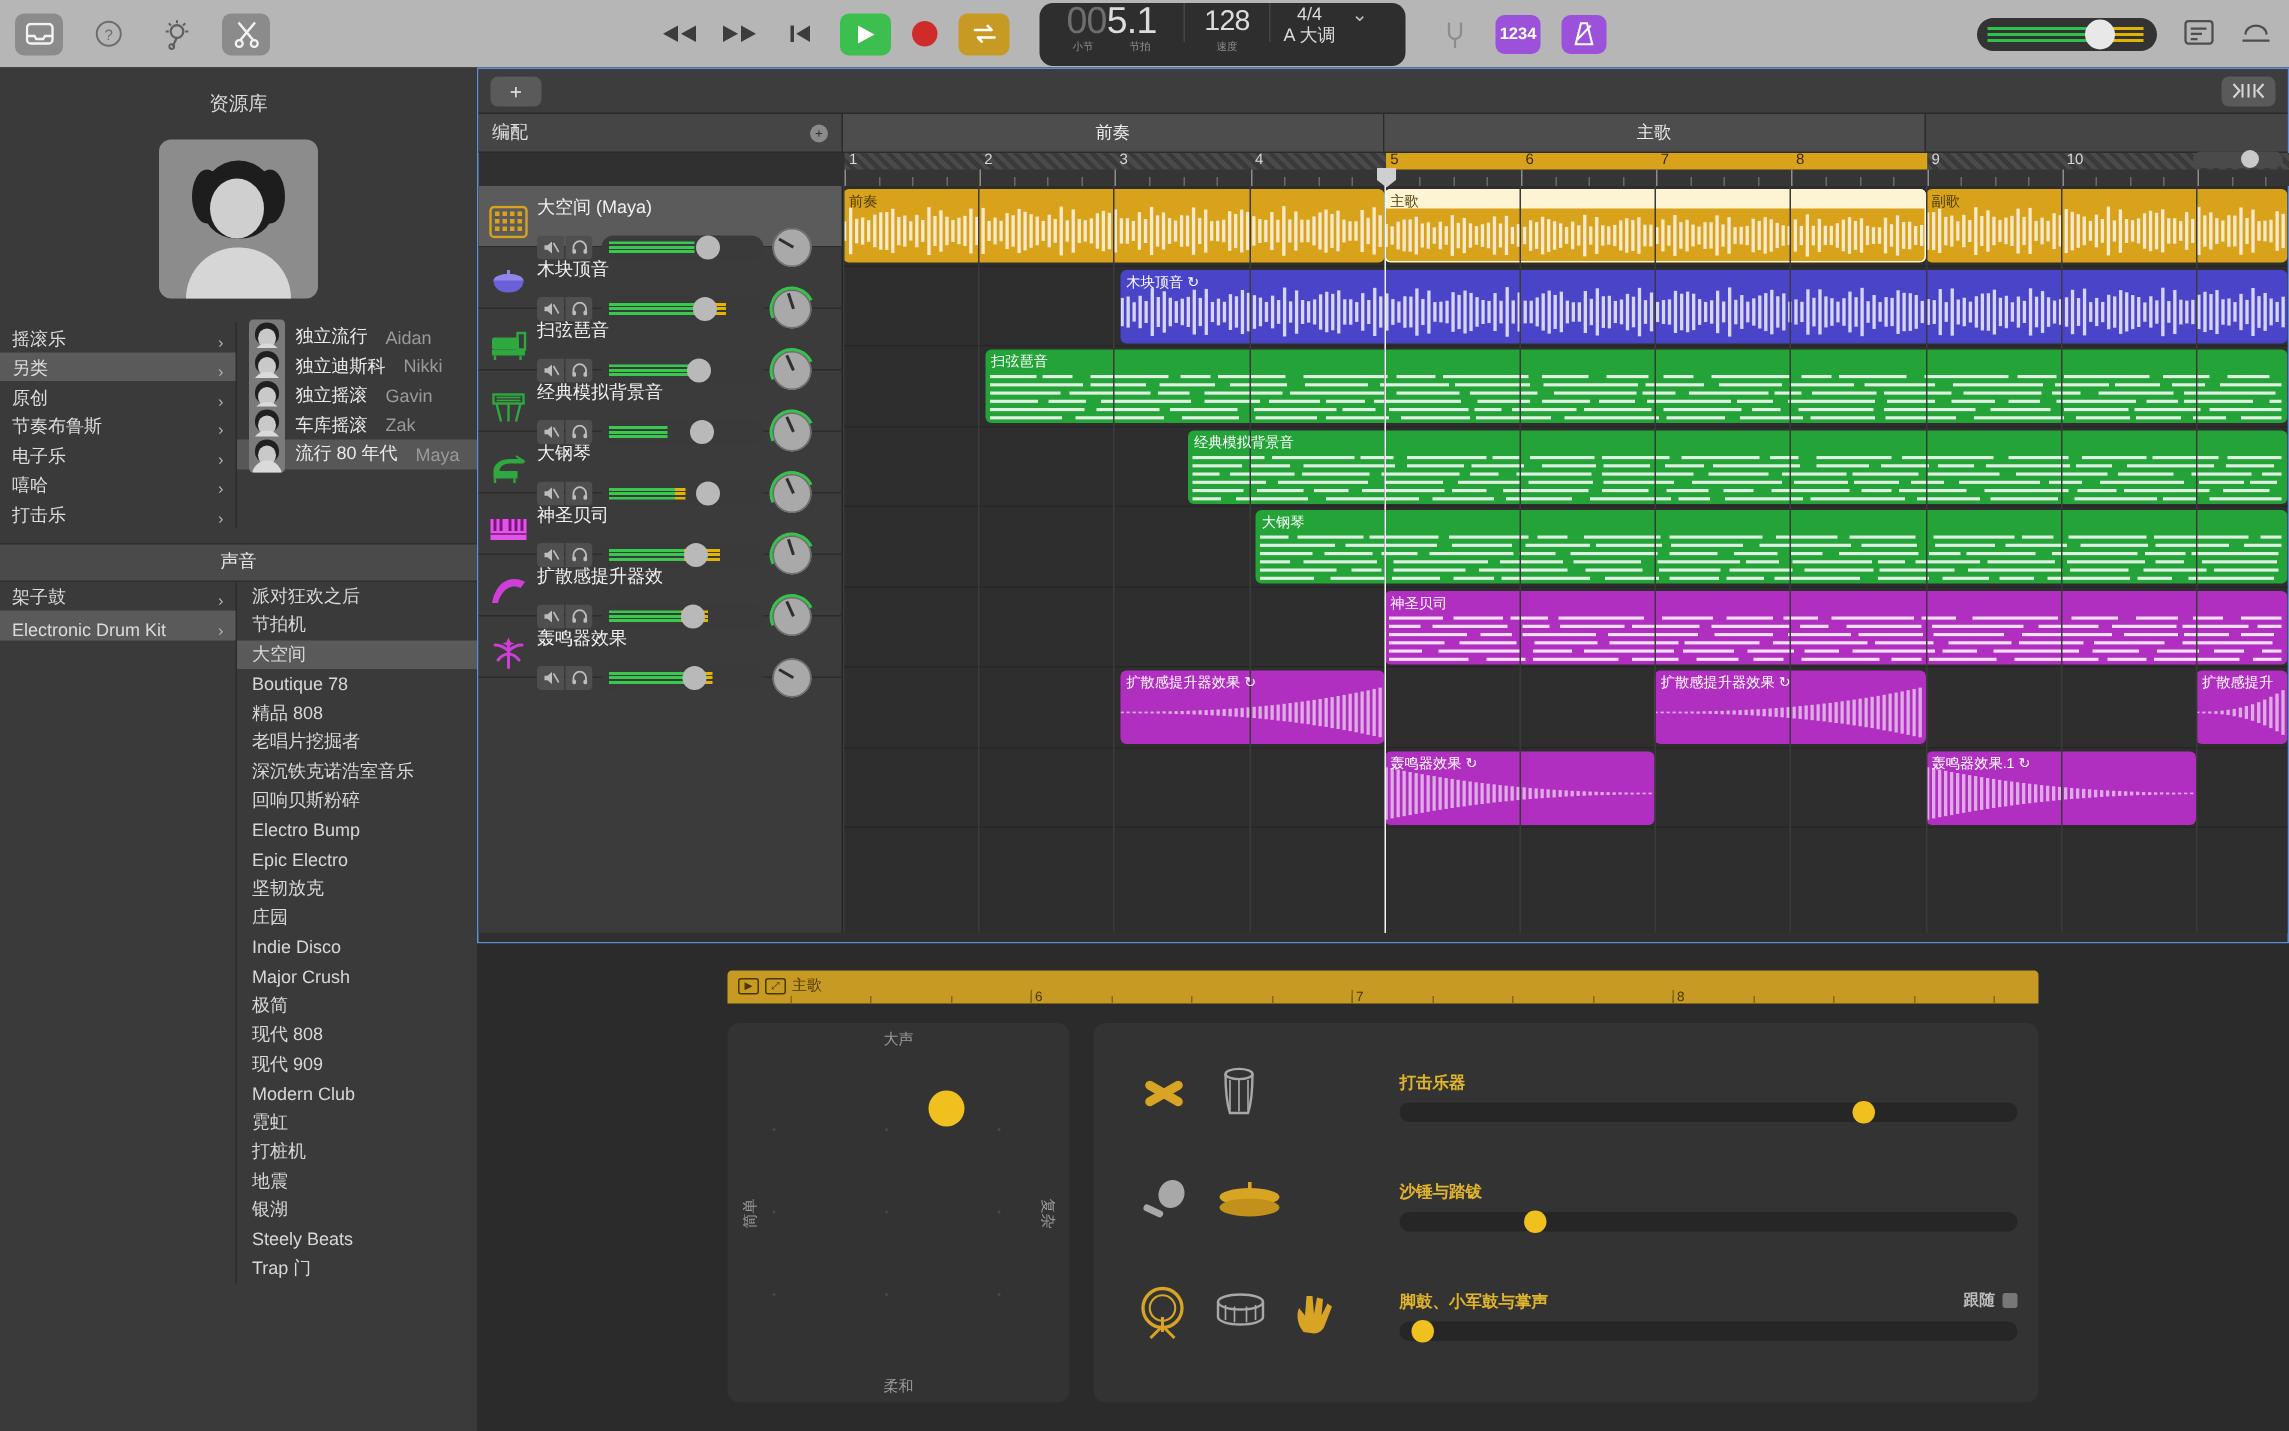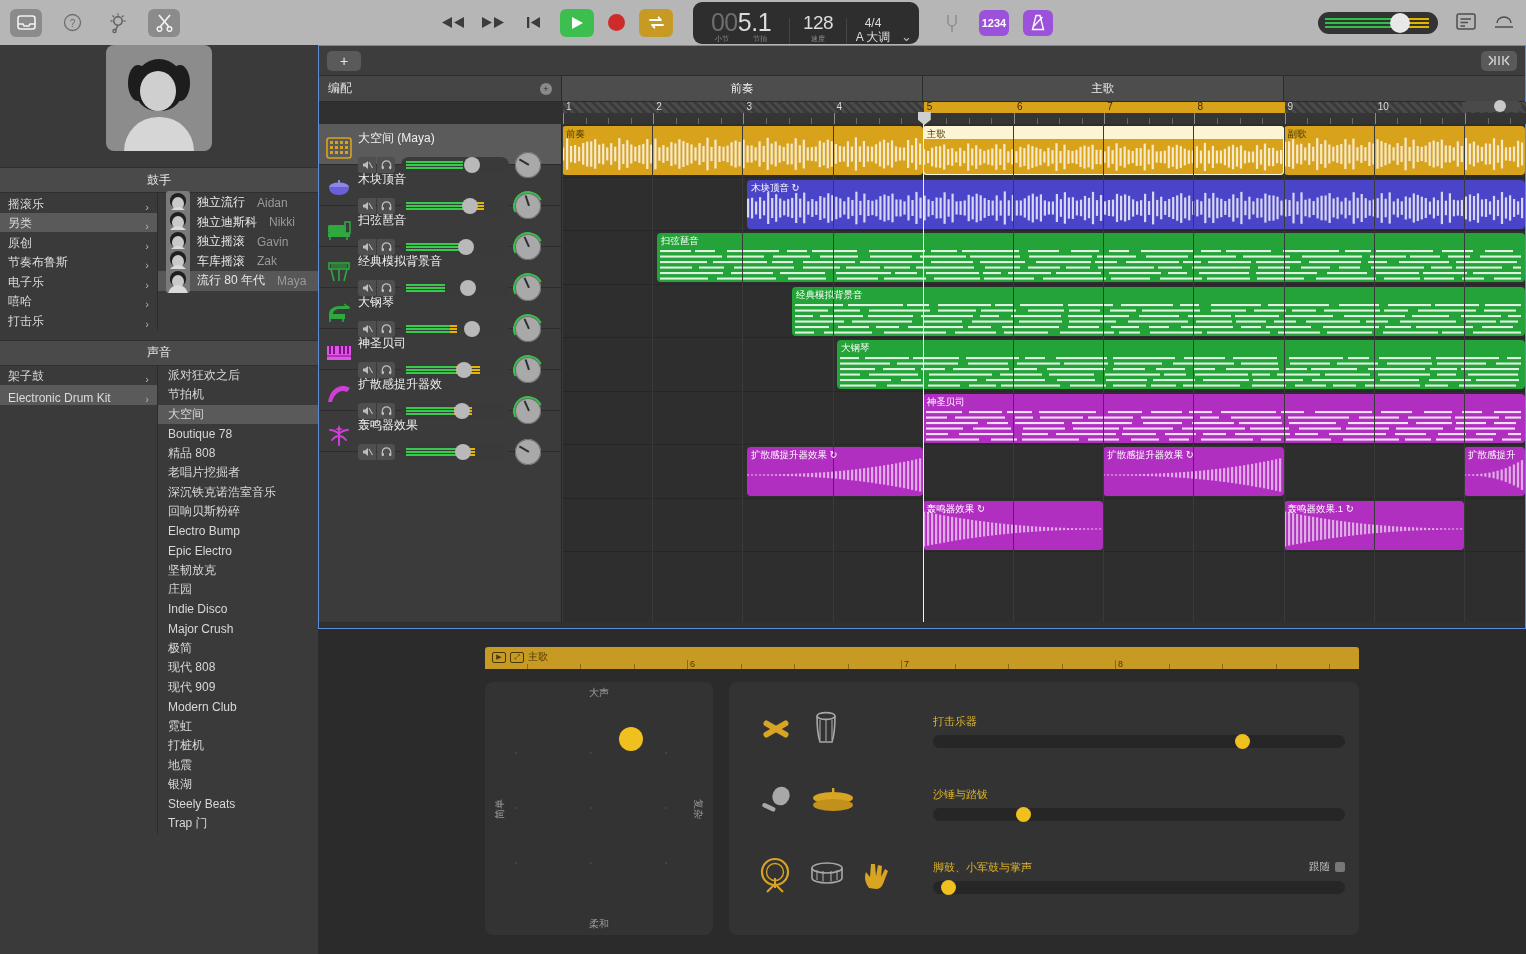--- a/index.html
+++ b/index.html
@@ -22,22 +22,22 @@
     color:#f2f2f2;
   }
   .tb-btn.filled{ background:#8b8b8b; }
   .tb-btn.plain{ color:#6d6d6d; }
   .tb-center{ position:absolute; left:440px; top:0; height:45px; display:flex; align-items:center; gap:14px; }
   .trn{ width:26px;height:26px;display:flex;align-items:center;justify-content:center;color:#3c3c3c; }
   .play{ width:34px;height:28px;border-radius:6px;background:#3cbf4f;display:flex;align-items:center;justify-content:center; }
   .rec{ width:17px;height:17px;border-radius:50%;background:#cf2b2b; }
   .cyc{ width:34px;height:28px;border-radius:6px;background:#c79a23;display:flex;align-items:center;justify-content:center;color:#fff; }
   .lcd{
-    margin-left:6px; width:226px; height:42px; border-radius:9px; background:#2e2e2e;
-    display:flex; align-items:flex-end; color:#dcdcdc; position:relative;
+    margin-left:6px; width:244px; height:42px; border-radius:9px; background:#2e2e2e;
+    display:flex; align-items:flex-start; color:#dcdcdc; position:relative;
   }
   .lcd .sect{ display:flex; flex-direction:column; align-items:center; justify-content:center; }
   .lcd .big{ font-size:25px; font-weight:400; letter-spacing:-0.5px; line-height:25px; }
   .lcd .dim{ color:#6e6e6e; }
   .lcd .sub{ font-size:7px; color:#8e8e8e; margin-top:-1px; }
   .lcd .divider{ width:1px;height:26px;background:#454545; }
   .lcd .key{ font-size:12px; line-height:14px; text-align:center; }
   .chev{ color:#bdbdbd; font-size:13px; }
   .tb-purple{ width:30px;height:26px;border-radius:6px;background:#9b51d9;display:flex;align-items:center;justify-content:center;color:#fff;font-size:11px;font-weight:bold; }
   .tb-right{ position:absolute; right:12px; top:0; height:45px; display:flex; align-items:center; gap:18px; }
@@ -142,21 +142,21 @@
   .xypad{ width:228px; background:#333; border-radius:8px; position:relative; }
   .xylbl{ position:absolute; font-size:10px; color:#9a9a9a; }
   .xylbl.top{ left:50%; top:4px; transform:translateX(-50%); }
   .xylbl.bot{ left:50%; bottom:4px; transform:translateX(-50%); }
   .xylbl.lft{ left:5px; top:50%; transform:translateY(-50%) rotate(-90deg); }
   .xylbl.rgt{ right:5px; top:50%; transform:translateY(-50%) rotate(90deg); }
   .puck{ position:absolute; width:24px;height:24px;border-radius:50%;background:#f0c01f; }
   .xydots{ position:absolute; inset:0; }
   .xydots i{ position:absolute; width:2px;height:2px;border-radius:50%;background:#4a4a4a; }
   .instpanel{ flex:1; background:#333; border-radius:8px; position:relative; padding:12px 14px; }
-  .irow{ display:flex; align-items:center; height:73px; }
+  .irow{ display:flex; align-items:center; height:73px;font-weight:bold; }
   .icons{ width:190px; display:flex; align-items:center; gap:16px; padding-left:14px;}
   .slcol{ flex:1; }
   .sllabel{ font-size:11px; color:#e0b52b; margin-bottom:6px; display:flex;align-items:center;justify-content:space-between; }
   .sllabel .fol{ color:#bdbdbd; font-size:10.5px; display:flex;align-items:center;gap:5px;}
   .sllabel .folbox{ width:10px;height:10px;background:#777;border-radius:2px; }
   .slider{ height:13px; border-radius:7px; background:#262626; position:relative; }
   .slider .kn{ position:absolute; top:-1px; width:15px;height:15px;border-radius:50%;background:#f0c01f; }
 </style>
 </head>
 <body>
@@ -291,31 +291,31 @@
       <div>
         <svg width="20" height="20" viewBox="0 0 20 20">
             <path d="M3 12a7 6 0 1114 0" fill="none" stroke="#4e4e4e" stroke-width="1.5"></path>
             <line x1="1" y1="16" x2="19" y2="16" stroke="#4e4e4e" stroke-width="1.5"></line>
           </svg>
       </div>
     </div>
   </div>
 
   <div class="library">
+    <div class="lib-title">资源库</div>
     <div class="avatar-wrap">
       <div class="avatar">
         <div class="hairL"></div>
         <div class="hairR"></div>
         <div class="head"></div>
         <div class="face"></div>
         <div class="body"></div>
       </div>
     </div>
 
-    <div class="sec-head">鼓手</div>
     <div class="twocol">
       <div class="col-left" id="genre-list">
           <div class="lrow">
             <span>摇滚乐</span>
             <span class="arr">›</span>
           </div>
           <div class="lrow sel">
             <span>另类</span>
             <span class="arr">›</span>
           </div>

